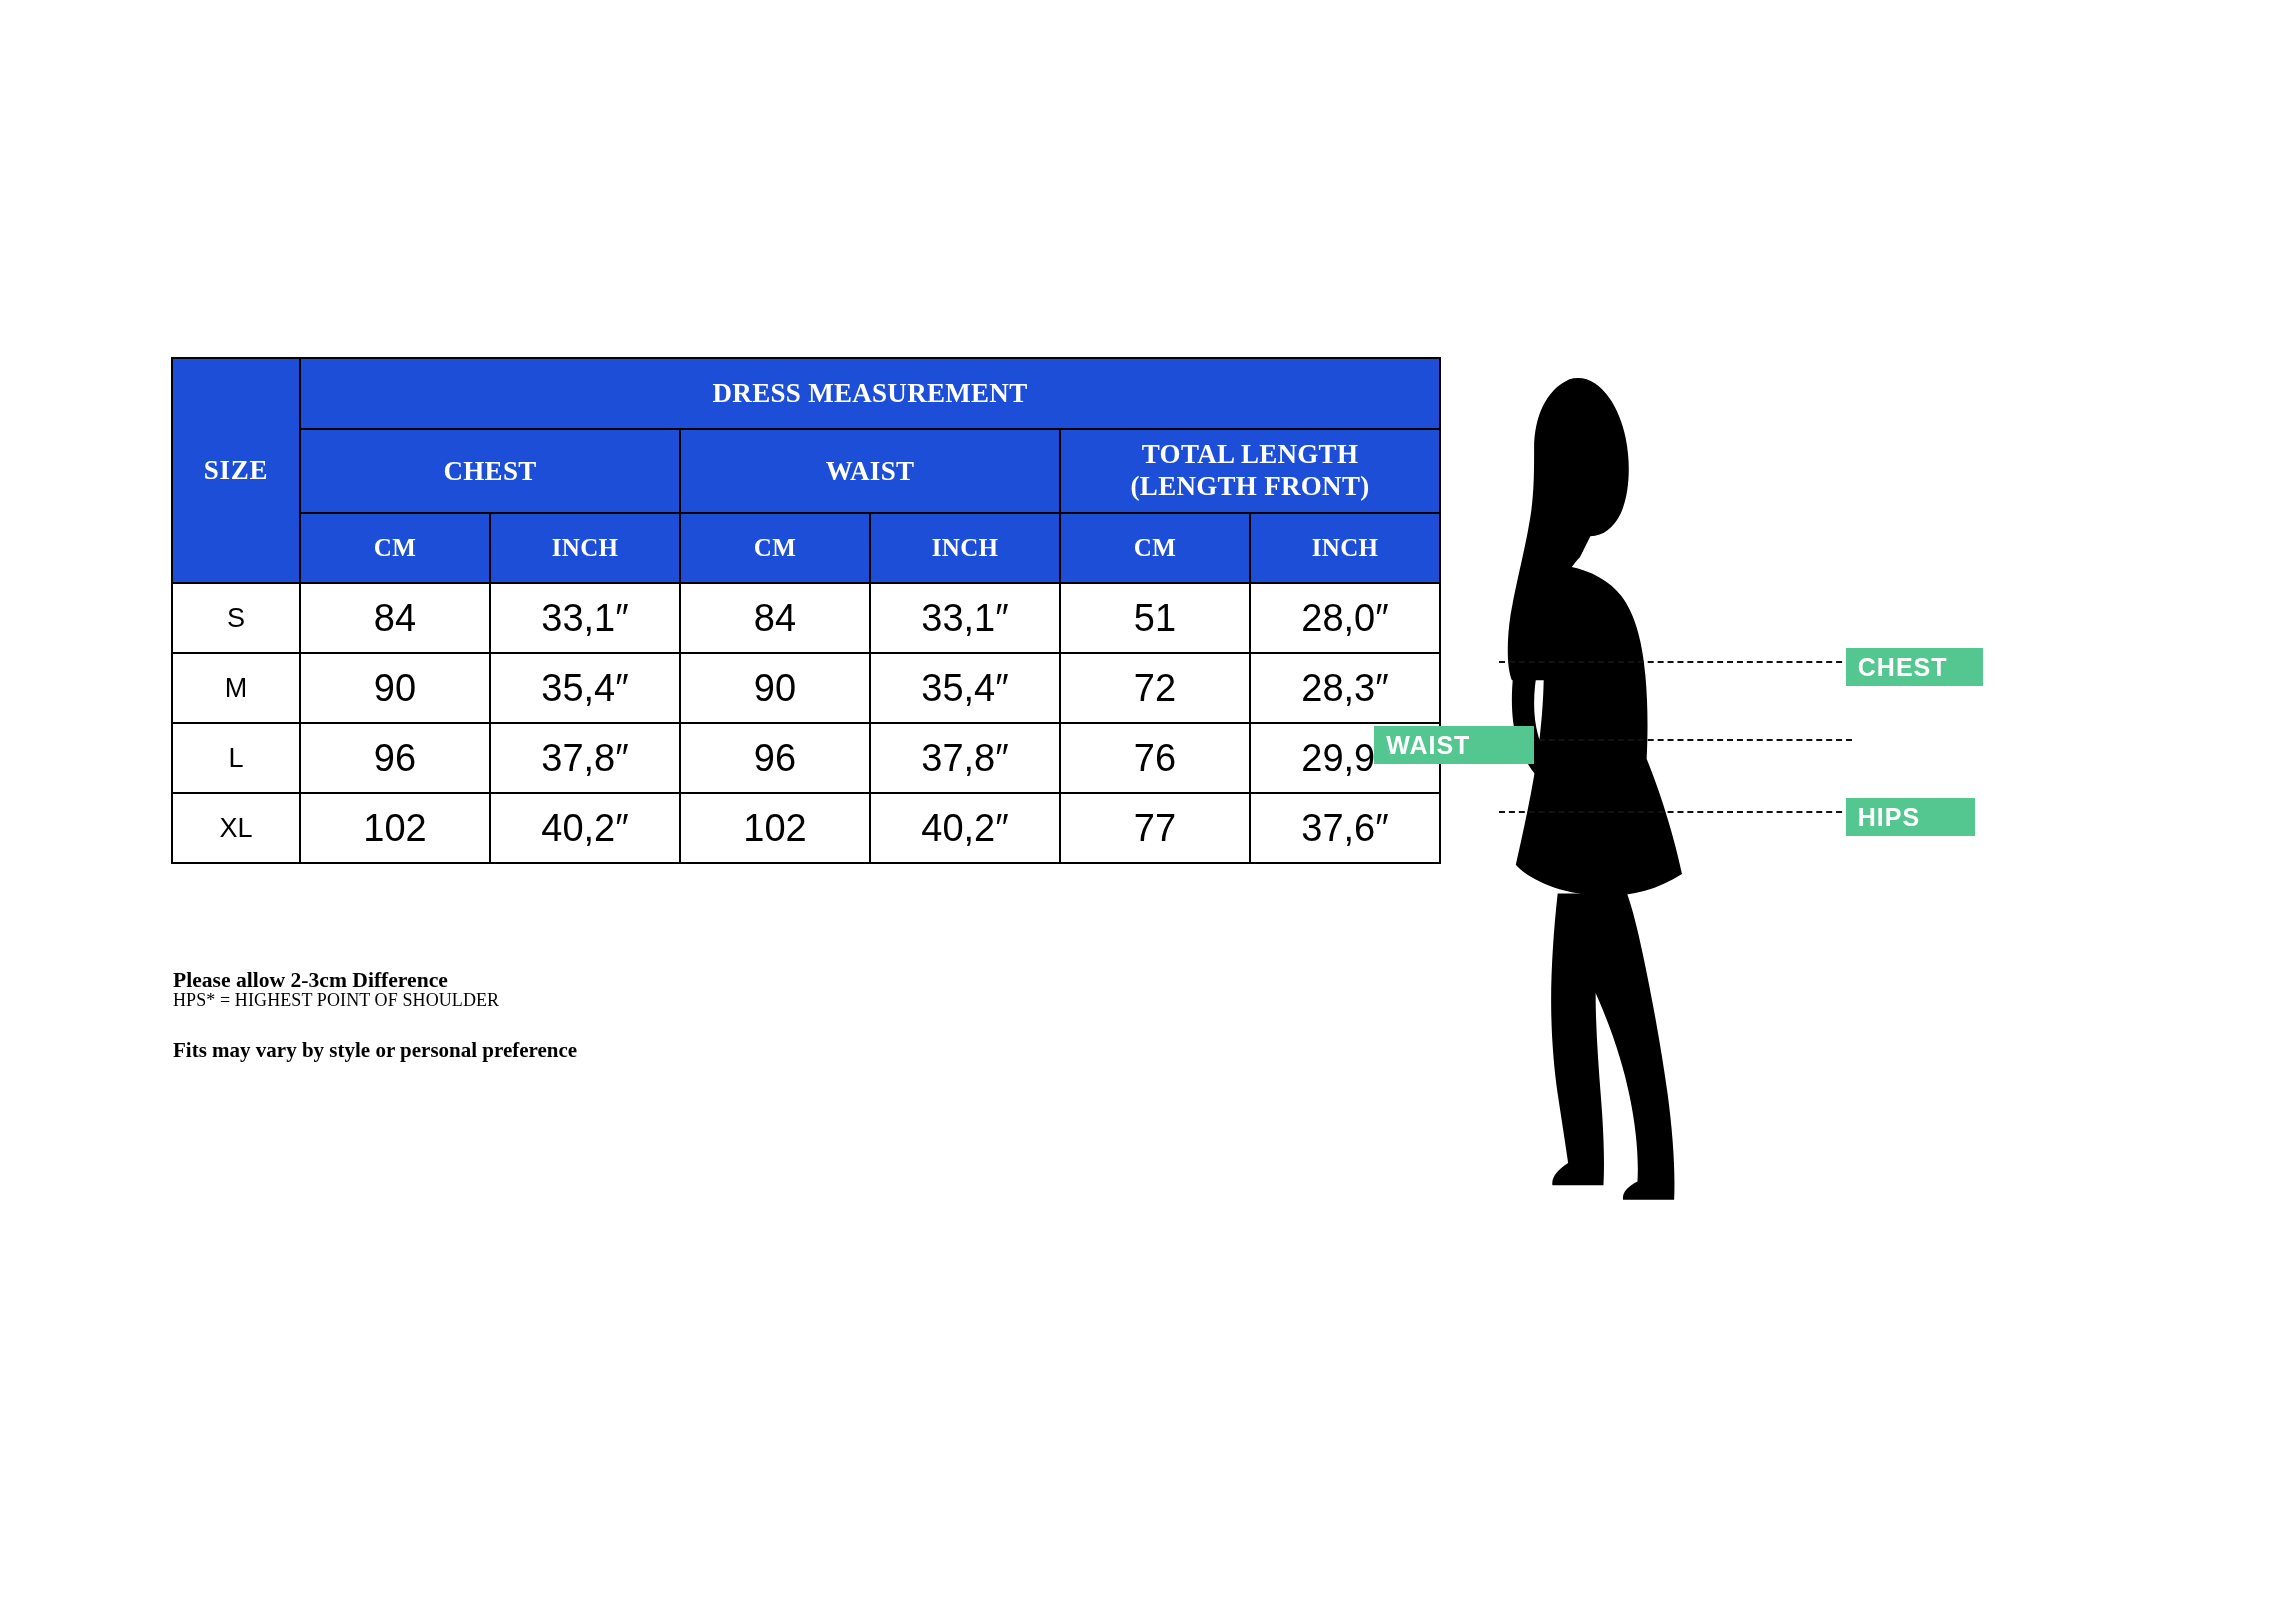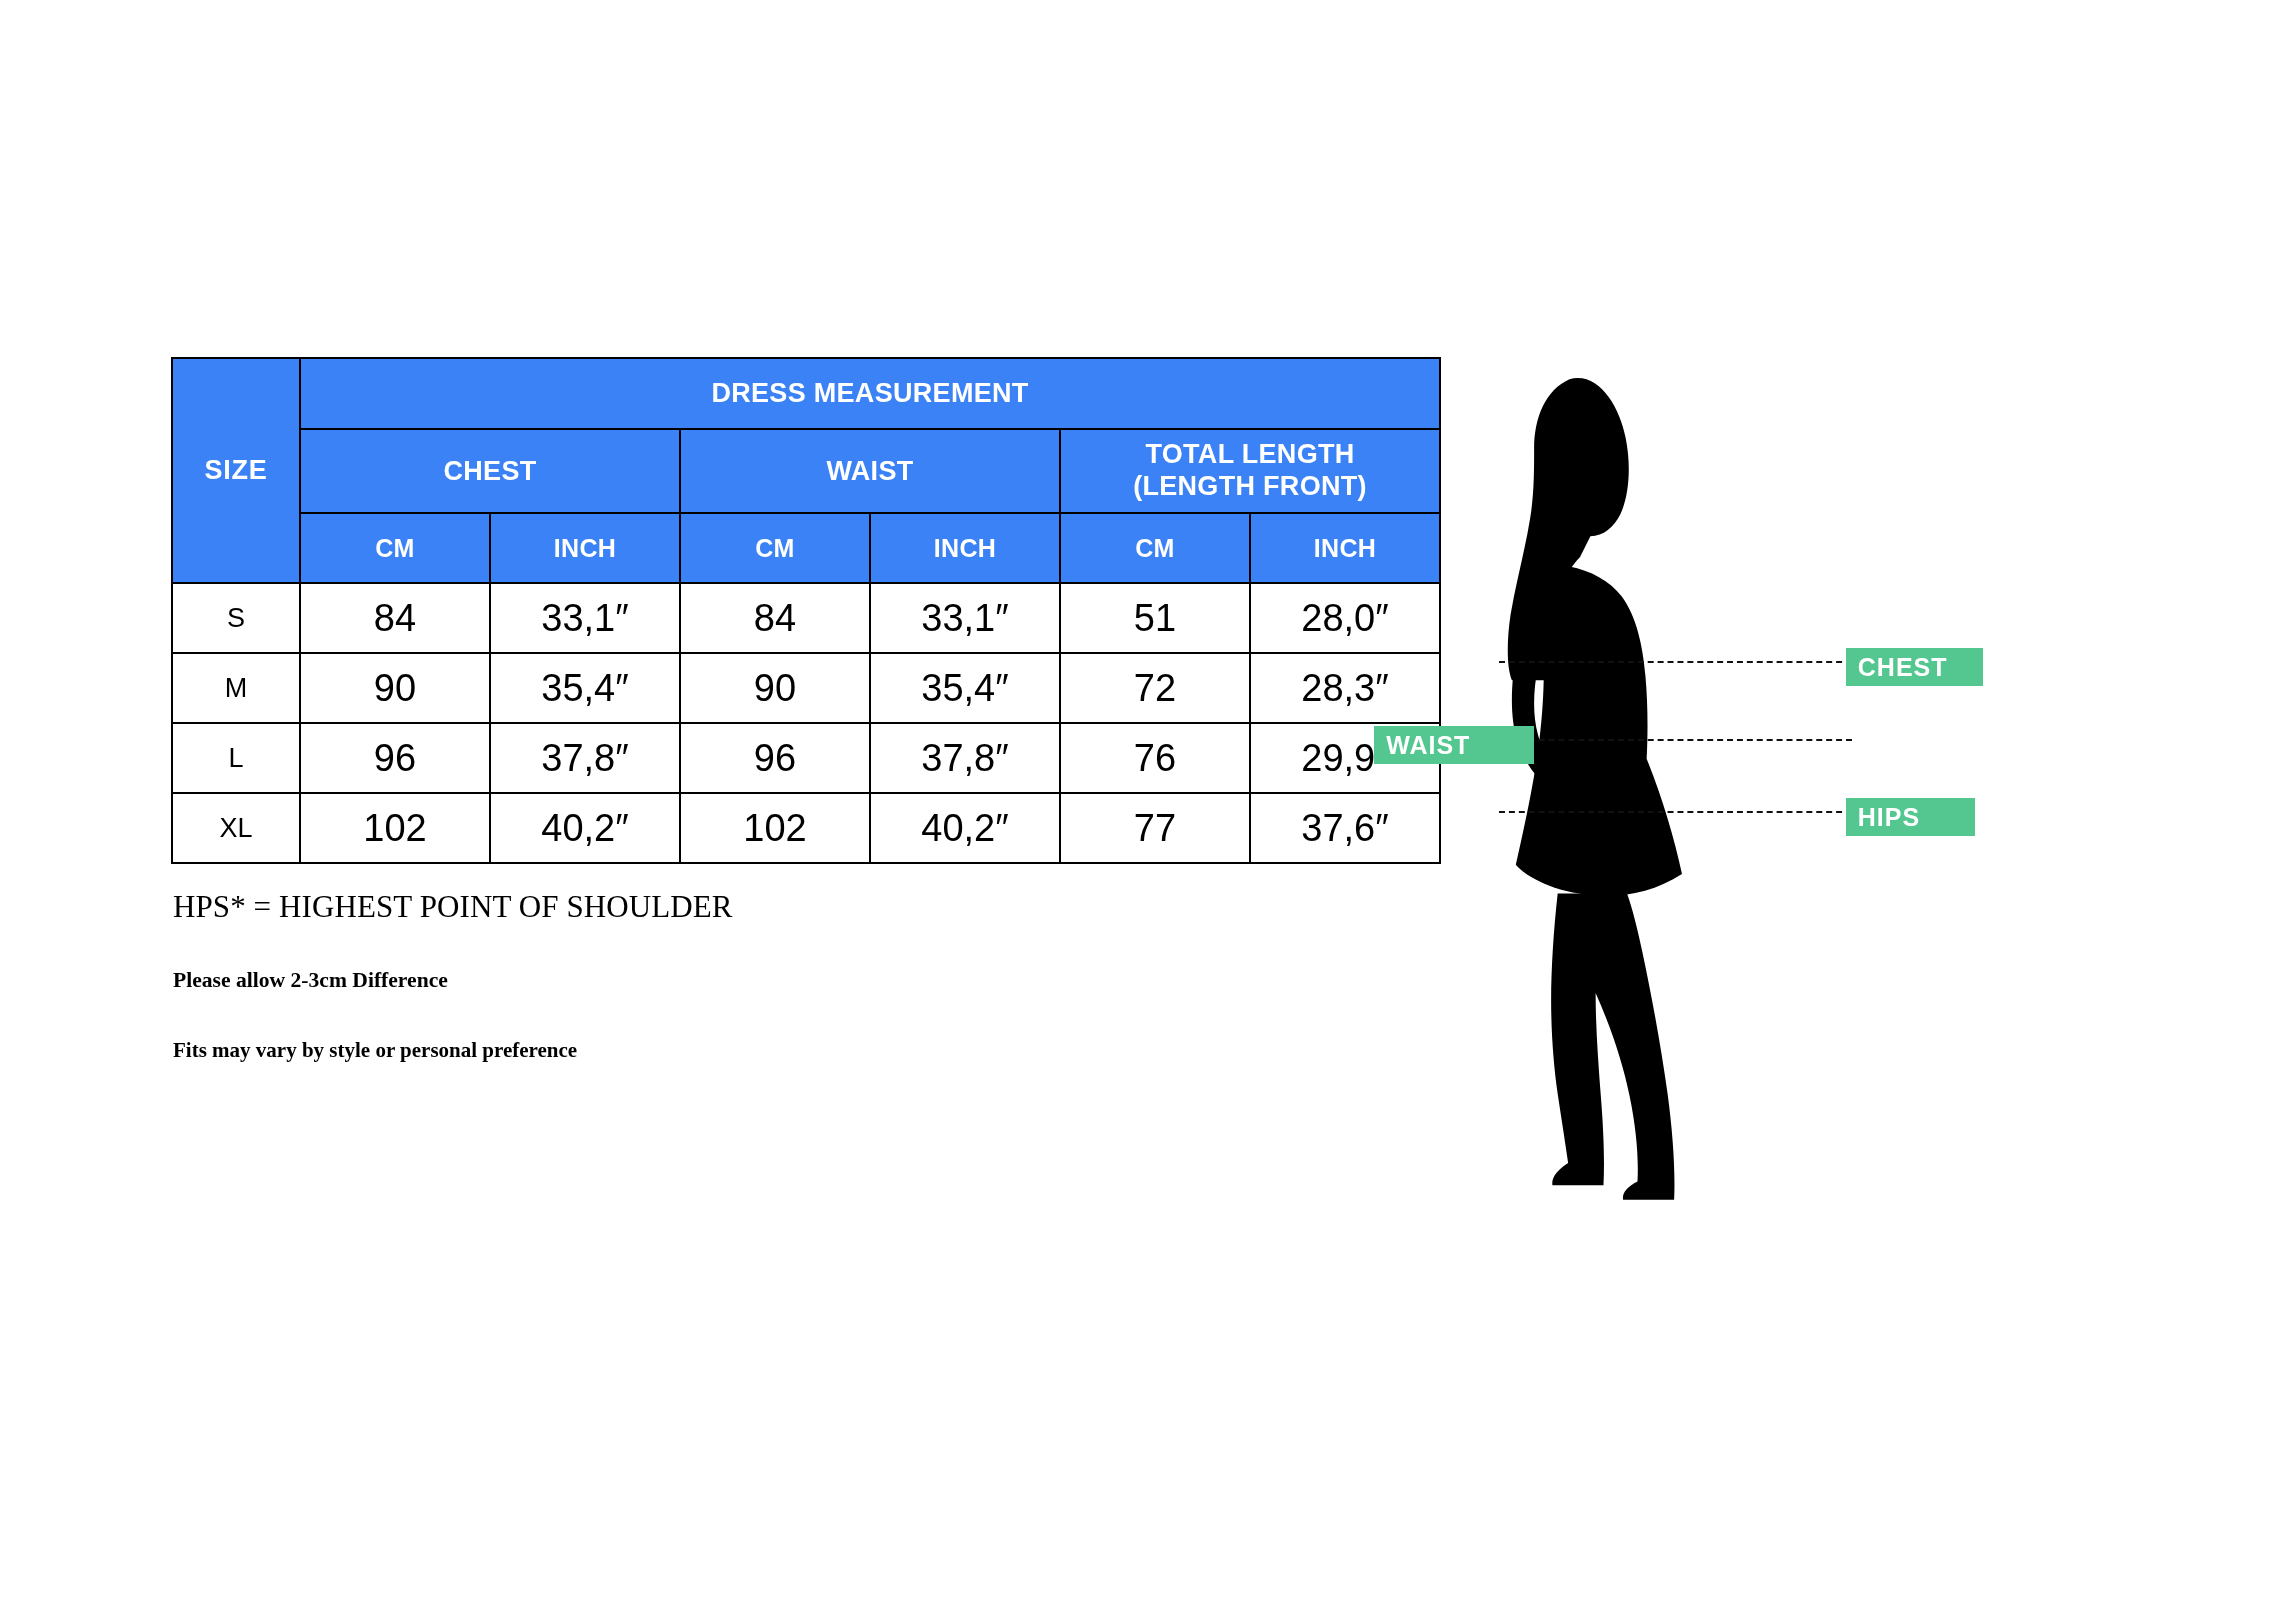--- a/index.html
+++ b/index.html
@@ -24,23 +24,24 @@
     border-collapse: collapse;
     table-layout: fixed;
   }
   #size-chart td, #size-chart th {
     border: 2px solid #000000;
     text-align: center;
     vertical-align: middle;
     padding: 0;
   }
   .hdr {
-    background: #3b82f6;
+    background: #1d4ed8;
     color: #ffffff;
     font-weight: bold;
+    font-family: Liberation Serif, serif;
   }
   .hdr-title {
     font-size: 27px;
     letter-spacing: 0.3px;
     height: 69px;
   }
   .hdr-group {
     font-size: 27px;
     height: 82px;
     letter-spacing: 0.3px;
@@ -75,22 +76,22 @@
   col.c-inch   { width: 190px; }
 
   
   .notes {
     position: absolute;
     left: 173px;
     font-family: "Liberation Serif", serif;
     color: #000000;
   }
   #note-hps {
-    top: 889px;
-    font-size: 31px;
+    top: 990px;
+    font-size: 18px;
     letter-spacing: 0.1px;
   }
   #note-allow {
     top: 968px;
     font-size: 21.6px;
     font-weight: bold;
   }
   #note-fits {
     top: 1038px;
     font-size: 21px;

